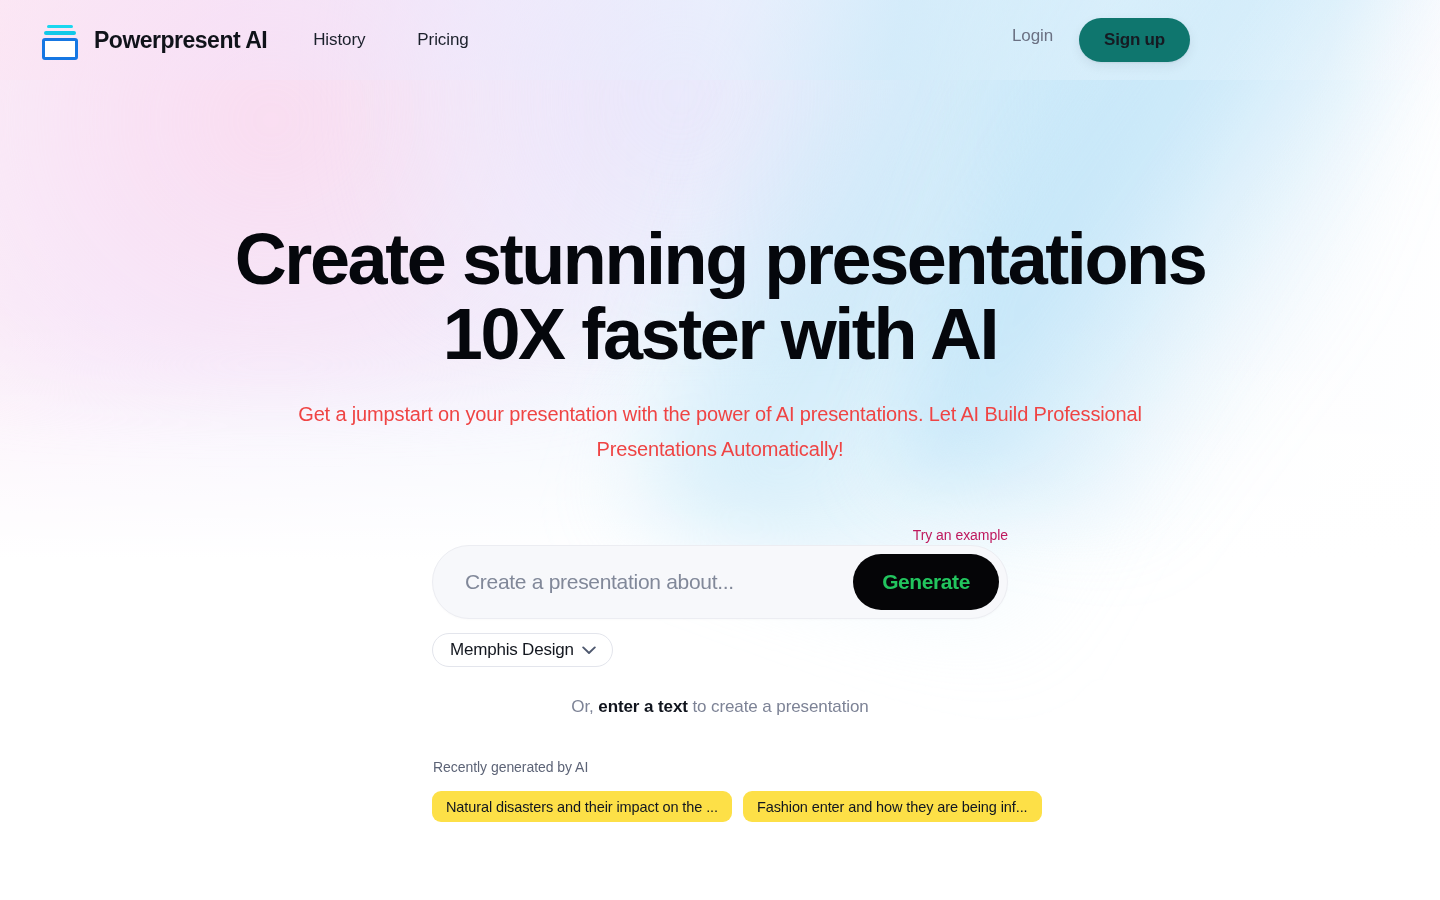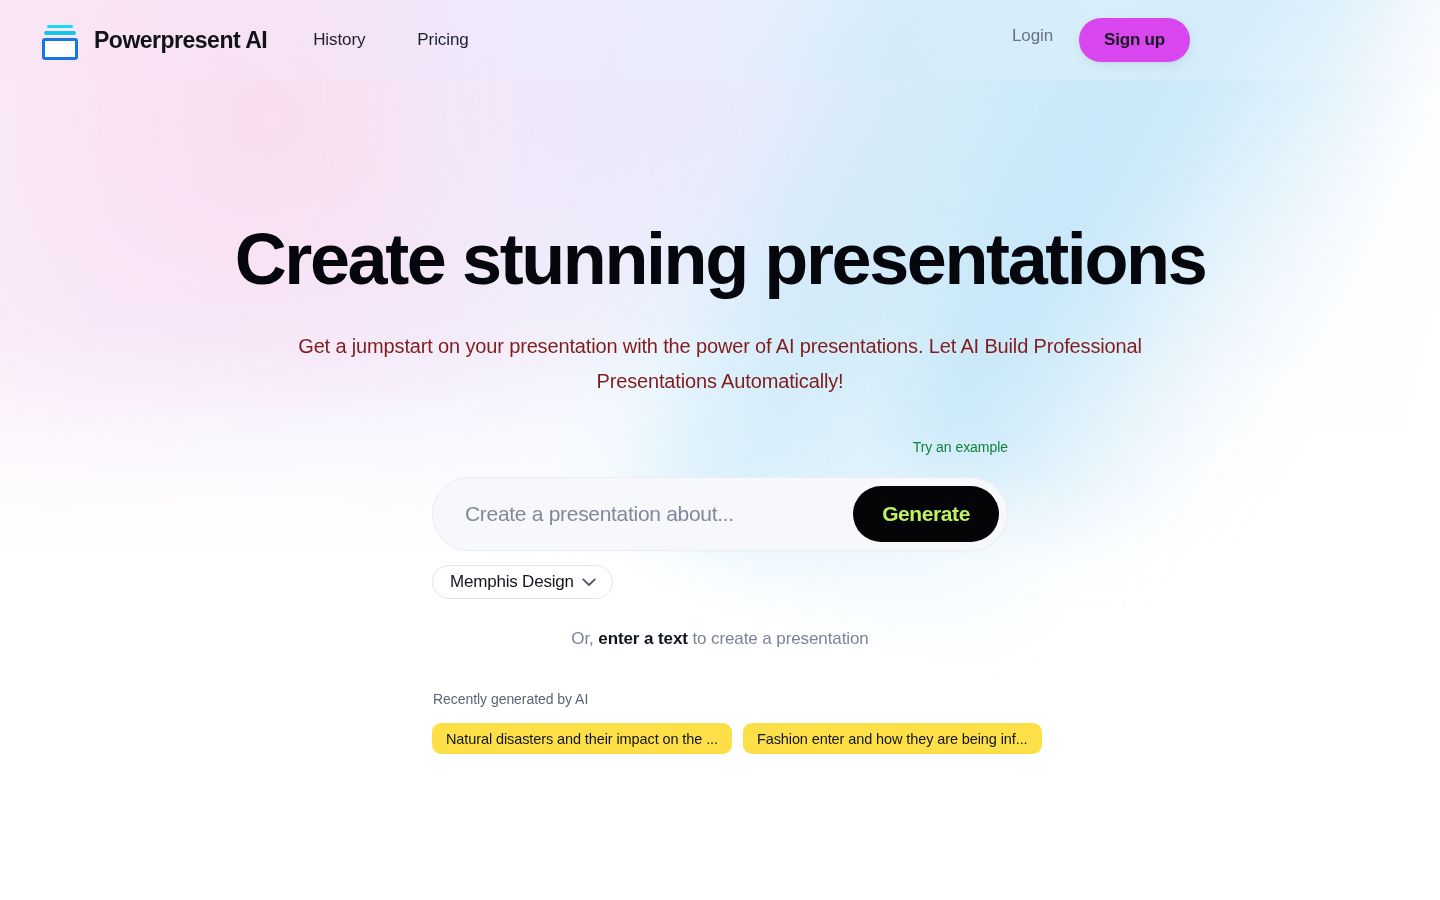--- a/index.html
+++ b/index.html
@@ -184,21 +184,21 @@
     padding: 8px 10px;
     cursor: pointer;
     white-space: nowrap;
   }
   .signup-btn {
     font-family: "Liberation Sans", sans-serif;
     font-size: 17px;
     font-weight: 700;
     color: #161a22;
     letter-spacing: -0.2px;
-    background: #d946ef;
+    background: #0f766e;
     border: none;
     border-radius: 999px;
     padding: 12px 25px;
     cursor: pointer;
     box-shadow: 0 1px 2px rgba(20,25,40,0.06), 0 4px 12px rgba(20,25,40,0.07);
     white-space: nowrap;
   }
 
   
   .main {
@@ -213,45 +213,45 @@
     text-align: center;
     font-size: 72px;
     line-height: 75px;
     font-weight: 700;
     letter-spacing: -2.4px;
     color: #05070c;
   }
   .hero-title .line { display: block; }
 
   .hero-sub {
-    margin: 32px auto 0;
+    margin: 25px auto 0;
     width: 900px;
     text-align: center;
     font-size: 20px;
     line-height: 35px;
     font-weight: 400;
     letter-spacing: -0.15px;
-    color: #7f1d1d;
+    color: #ef4444;
   }
 
   
   .prompt-area {
     width: 576px;
     margin: 0 auto;
     padding-top: 48px;
     position: relative;
   }
 
   .try-example {
     position: absolute;
     right: 0;
-    top: 40px;
+    top: 60px;
     font-size: 14px;
     font-weight: 500;
-    color: #15803d;
+    color: #be185d;
     letter-spacing: -0.05px;
     cursor: pointer;
   }
 
   .prompt-box {
     margin-top: 30px;
     width: 576px;
     height: 74px;
     background: #f7f8fb;
     border: 1px solid #ecedf2;
@@ -279,21 +279,21 @@
     color: #818899;
     font-weight: 500;
     opacity: 1;
   }
   .generate-btn {
     flex: 0 0 auto;
     font-family: "Liberation Sans", sans-serif;
     font-size: 21px;
     font-weight: 700;
     letter-spacing: -0.4px;
-    color: #bef264;
+    color: #22c55e;
     background: #050507;
     border: none;
     border-radius: 999px;
     height: 56px;
     padding: 0 29px;
     cursor: pointer;
     white-space: nowrap;
   }
 
   .style-select {
@@ -402,20 +402,21 @@
     <span class="login-link">Login</span>
     <button class="signup-btn">Sign up</button>
   </div>
 
 </header>
 
 <main class="main">
 
   <h1 class="hero-title">
     <span class="line">Create stunning presentations</span>
+    <span class="line">10X faster with AI</span>
   </h1>
 
   <p class="hero-sub">Get a jumpstart on your presentation with the power of AI presentations. Let AI Build Professional Presentations Automatically!</p>
 
   <div class="prompt-area">
 
     <span class="try-example">Try an example</span>
 
     <div class="prompt-box">
       <input class="prompt-input" type="text" placeholder="Create a presentation about..." style="">

